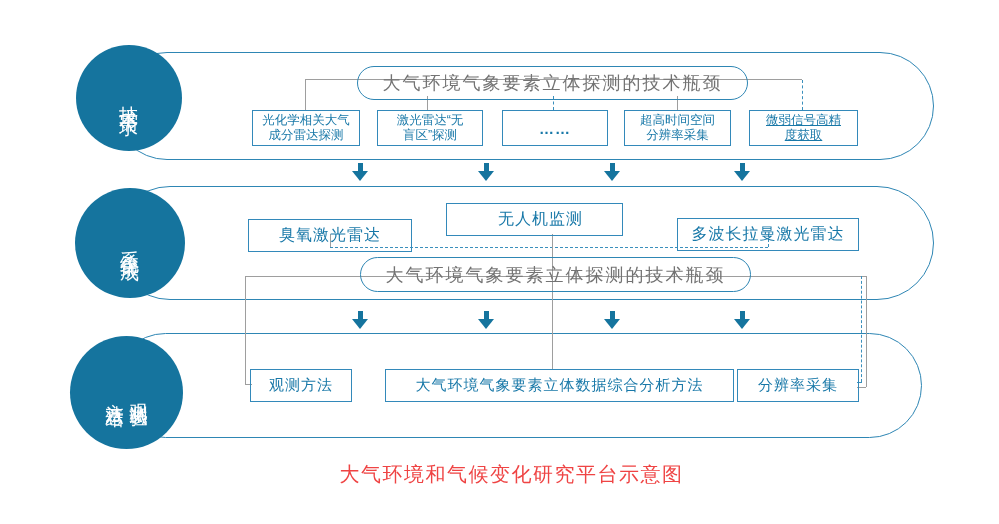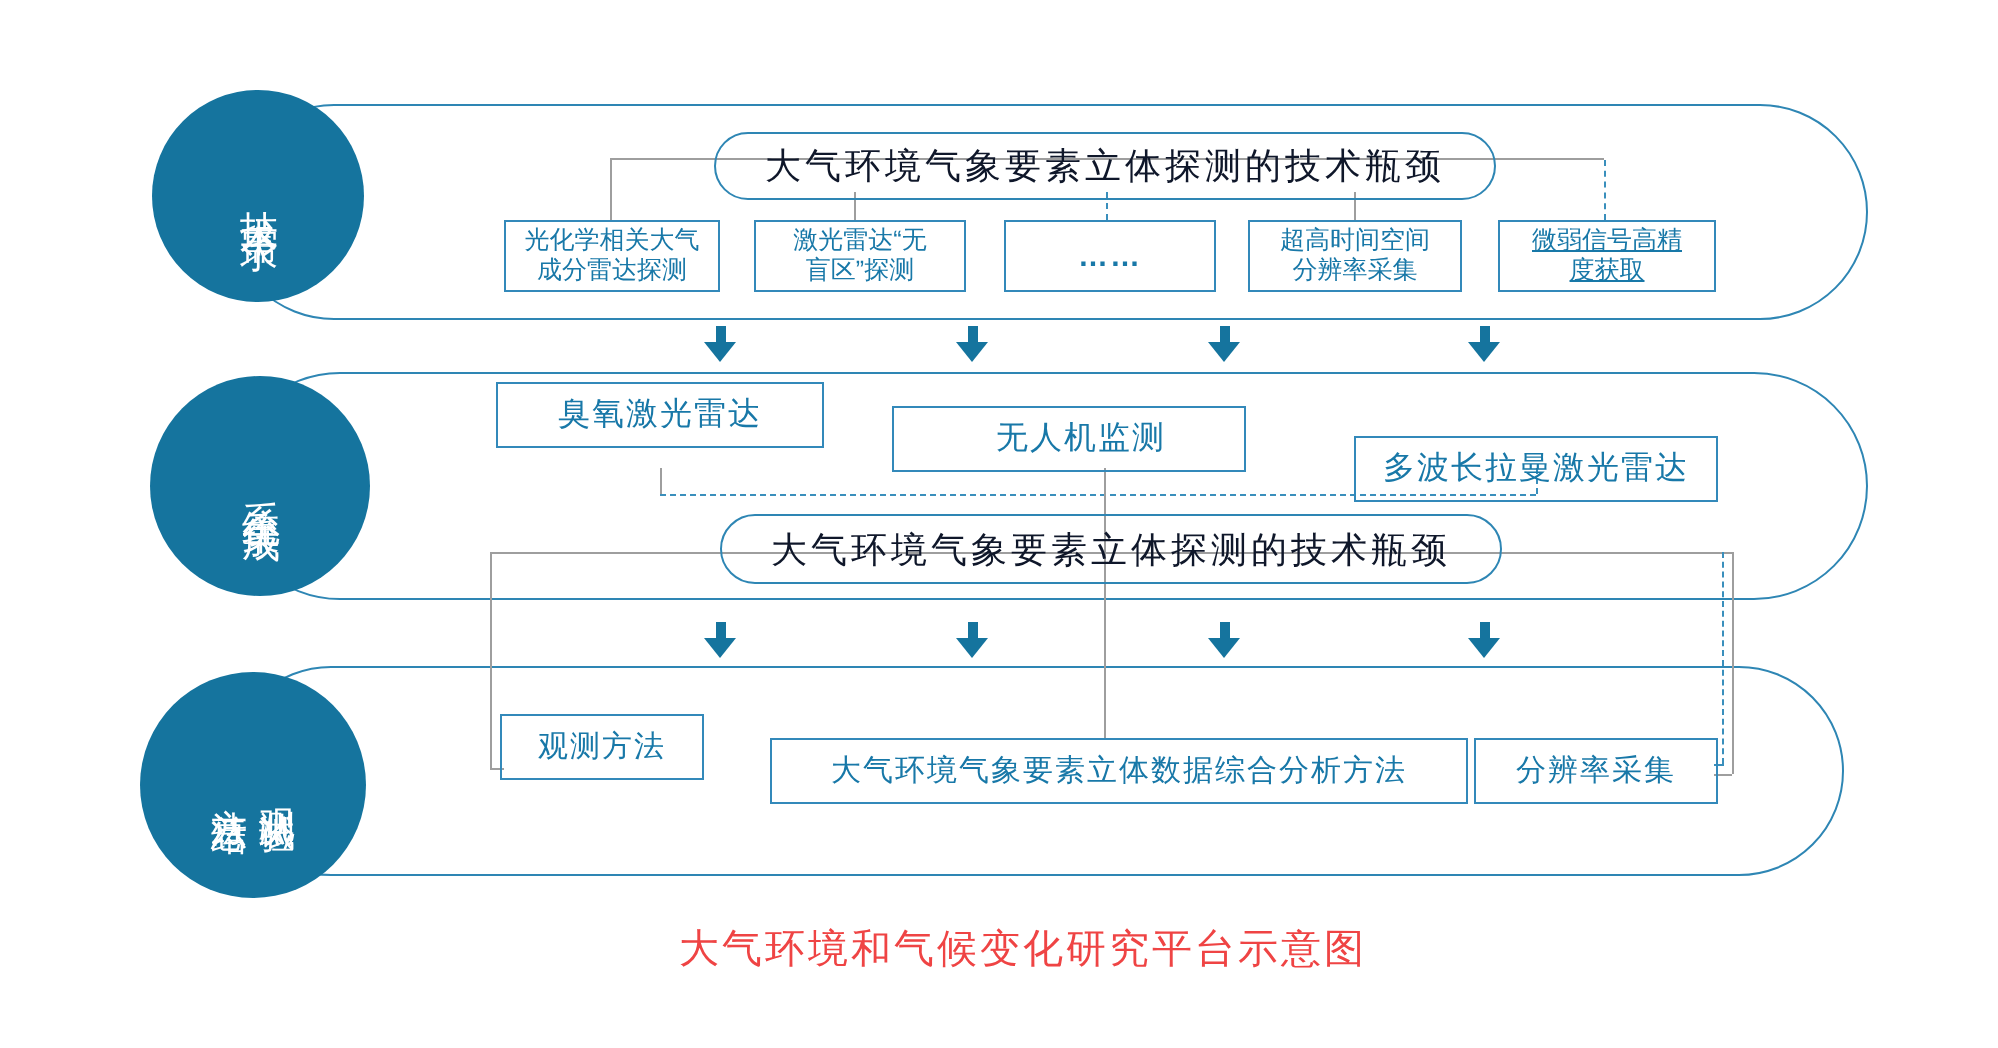--- a/index.html
+++ b/index.html
@@ -9,21 +9,21 @@
   }
   
   .row-stadium{position:absolute;border:1.5px solid #2e86b4;border-radius:60px;background:transparent;z-index:1;}
   
   .circle{position:absolute;background:#15749e;border-radius:50%;z-index:6;display:flex;align-items:center;justify-content:center;}
   .vtext{writing-mode:vertical-rl;text-orientation:upright;color:#ffffff;font-size:19px;letter-spacing:4px;line-height:1;white-space:nowrap;}
   .vtext.small{font-size:18px;letter-spacing:2px;}
   .circle .cols{display:flex;flex-direction:row;gap:6px;align-items:center;justify-content:center;}
   
   .pill{position:absolute;border:1.4px solid #2e86b4;border-radius:20px;background:transparent;z-index:4;
-        display:flex;align-items:center;justify-content:center;color:#0f172a;font-size:18px;letter-spacing:2px;white-space:nowrap;}
+        display:flex;align-items:center;justify-content:center;color:#737373;font-size:18px;letter-spacing:2px;white-space:nowrap;}
   
   .box{position:absolute;border:1.3px solid #3389ba;background:transparent;z-index:4;
        display:flex;align-items:center;justify-content:center;text-align:center;
        color:#1878a8;white-space:pre-line;}
   .box.sm{font-size:12.5px;line-height:15px;}
   .box.md{font-size:16px;letter-spacing:1px;}
   .box.dots{font-size:15px;font-weight:bold;letter-spacing:1px;}
   
   .hline{position:absolute;height:0;border-top:1px solid #9e9e9e;z-index:2;}
   .vline{position:absolute;width:0;border-left:1px solid #9e9e9e;z-index:2;}
@@ -105,28 +105,28 @@
   <div class="box sm" style="left:252px;top:110px;width:106px;height:34px;">光化学相关大气
 成分雷达探测</div>
   <div class="box sm" style="left:377px;top:110px;width:104px;height:34px;">激光雷达“无
 盲区”探测</div>
   <div class="box dots" style="left:502px;top:110px;width:104px;height:34px;">……</div>
   <div class="box sm" style="left:624px;top:110px;width:105px;height:34px;">超高时间空间
 分辨率采集</div>
   <div class="box sm" style="left:749px;top:110px;width:107px;height:34px;text-decoration:underline;">微弱信号高精
 度获取</div>
 
-  <div class="box md" style="left:248px;top:191px;width:162px;height:31px;">臭氧激光雷达</div>
+  <div class="box md" style="left:248px;top:219px;width:162px;height:31px;">臭氧激光雷达</div>
   <div class="box md" style="left:446px;top:203px;width:163px;height:31px;padding-left:12px;">无人机监测</div>
   <div class="box md" style="left:677px;top:218px;width:180px;height:31px;">多波长拉曼激光雷达</div>
   <div class="pill" style="left:360px;top:257px;width:389px;height:33px;">
     <span>大气环境气象要素立体探测的技术瓶颈</span>
   </div>
 
-  <div class="box md" style="left:250px;top:357px;width:100px;height:31px;font-size:15px;">观测方法</div>
+  <div class="box md" style="left:250px;top:369px;width:100px;height:31px;font-size:15px;">观测方法</div>
   <div class="box md" style="left:385px;top:369px;width:347px;height:31px;font-size:15px;">大气环境气象要素立体数据综合分析方法</div>
   <div class="box md" style="left:737px;top:369px;width:120px;height:31px;font-size:15px;">分辨率采集</div>
 
   <div class="circle" style="left:76px;top:45px;width:106px;height:106px;">
     <span class="vtext">技术需求</span>
   </div>
   <div class="circle" style="left:75px;top:188px;width:110px;height:110px;">
     <span class="vtext">系统集成</span>
   </div>
   <div class="circle" style="left:70px;top:336px;width:113px;height:113px;">

